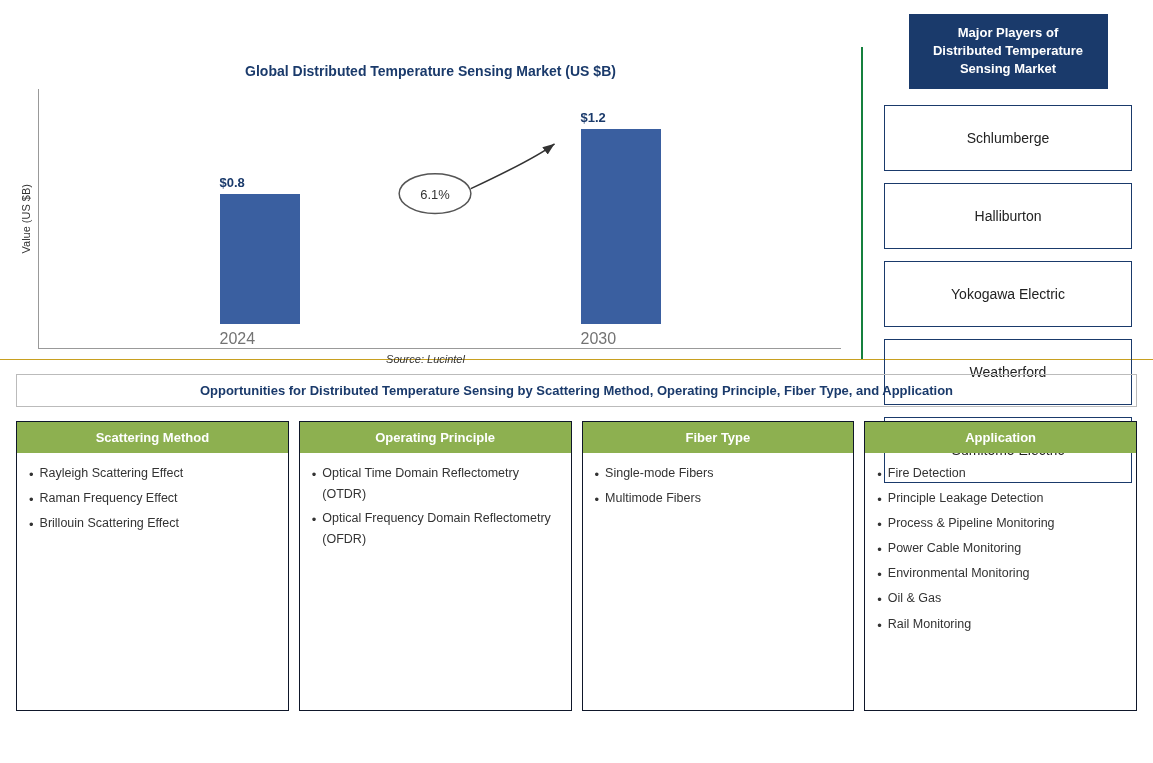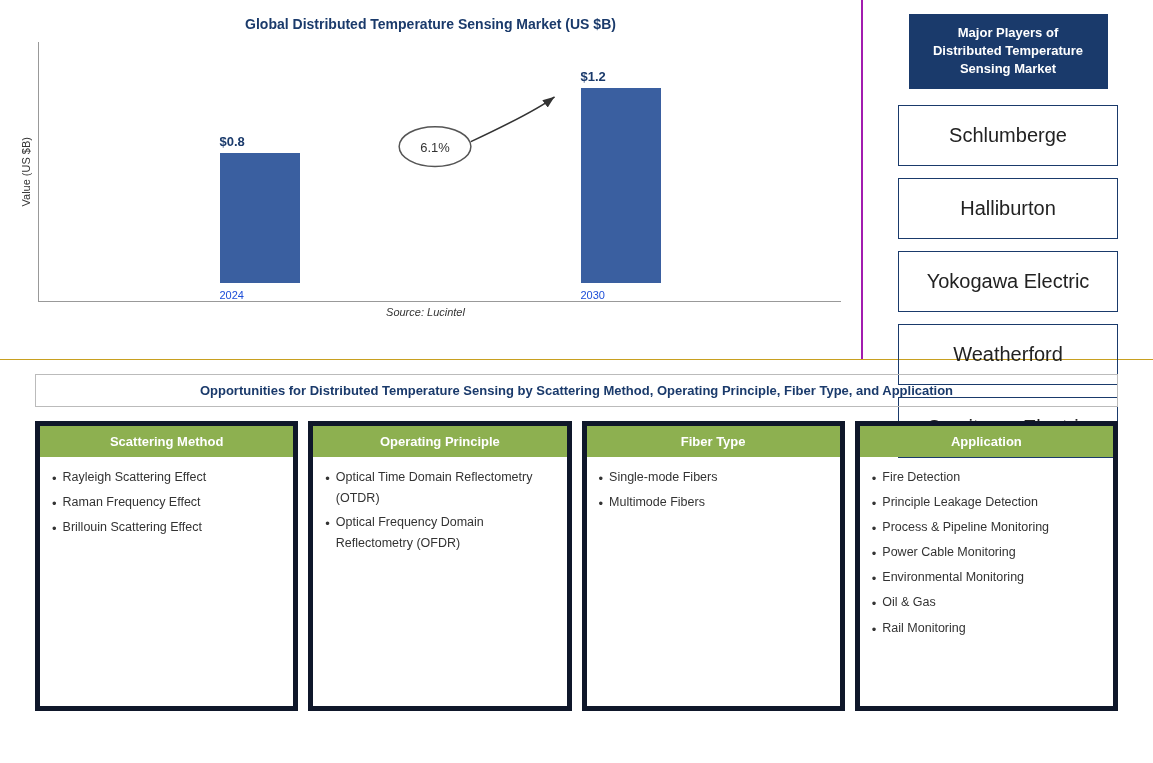--- a/index.html
+++ b/index.html
@@ -24,21 +24,22 @@
       flex-direction: row;
       height: 360px;
       border-bottom: 1px solid #c8a020;
     }
 
     
     .chart-area {
       flex: 1;
       padding: 16px 20px 10px 20px;
       position: relative;
-      border-right: 2px solid #a21caf;
+      border-right: 2px solid #15803d;
+      margin-top: 47px;
     }
 
     .chart-title {
       text-align: center;
       font-size: 14px;
       font-weight: bold;
       color: #1a3a6b;
       margin-bottom: 10px;
     }
 
@@ -100,22 +101,22 @@
 
     .bar-2024 {
       height: 130px;
     }
 
     .bar-2030 {
       height: 195px;
     }
 
     .bar-label {
-      font-size: 11px;
-      color: #1d4ed8;
+      font-size: 16px;
+      color: #737373;
       margin-top: 6px;
     }
 
     
     .arrow-svg {
       position: absolute;
       top: 0;
       left: 0;
       width: 100%;
       height: 100%;
@@ -147,31 +148,31 @@
       font-weight: bold;
       text-align: center;
       padding: 10px 14px;
       width: 199px;
       margin-bottom: 16px;
       line-height: 1.4;
     }
 
     .player-box {
       border: 1px solid #1a3a6b;
-      width: 220px;
-      text-align: center;
-      padding: 18px 0;
+      width: 248px;
+      text-align: center;
+      padding: 24px 0;
       margin-bottom: 12px;
-      font-size: 20px;
+      font-size: 14px;
       color: #222;
     }
 
     
     .bottom-section {
-      padding: 14px 35px;
+      padding: 14px 16px;
       flex: 1;
     }
 
     .opportunities-title {
       font-size: 13px;
       font-weight: bold;
       color: #1a3a6b;
       text-align: center;
       border: 1px solid #bbb;
       padding: 8px 10px;
@@ -182,21 +183,21 @@
       display: flex;
       flex-direction: row;
       gap: 10px;
       height: 290px;
     }
 
     .category-col {
       flex: 1;
       display: flex;
       flex-direction: column;
-      border: 5px solid #0f172a;
+      border: 1px solid #0f172a;
     }
 
     .category-header {
       background: #8db050;
       color: #fff;
       font-size: 13px;
       font-weight: bold;
       text-align: center;
       padding: 8px 6px;
     }

